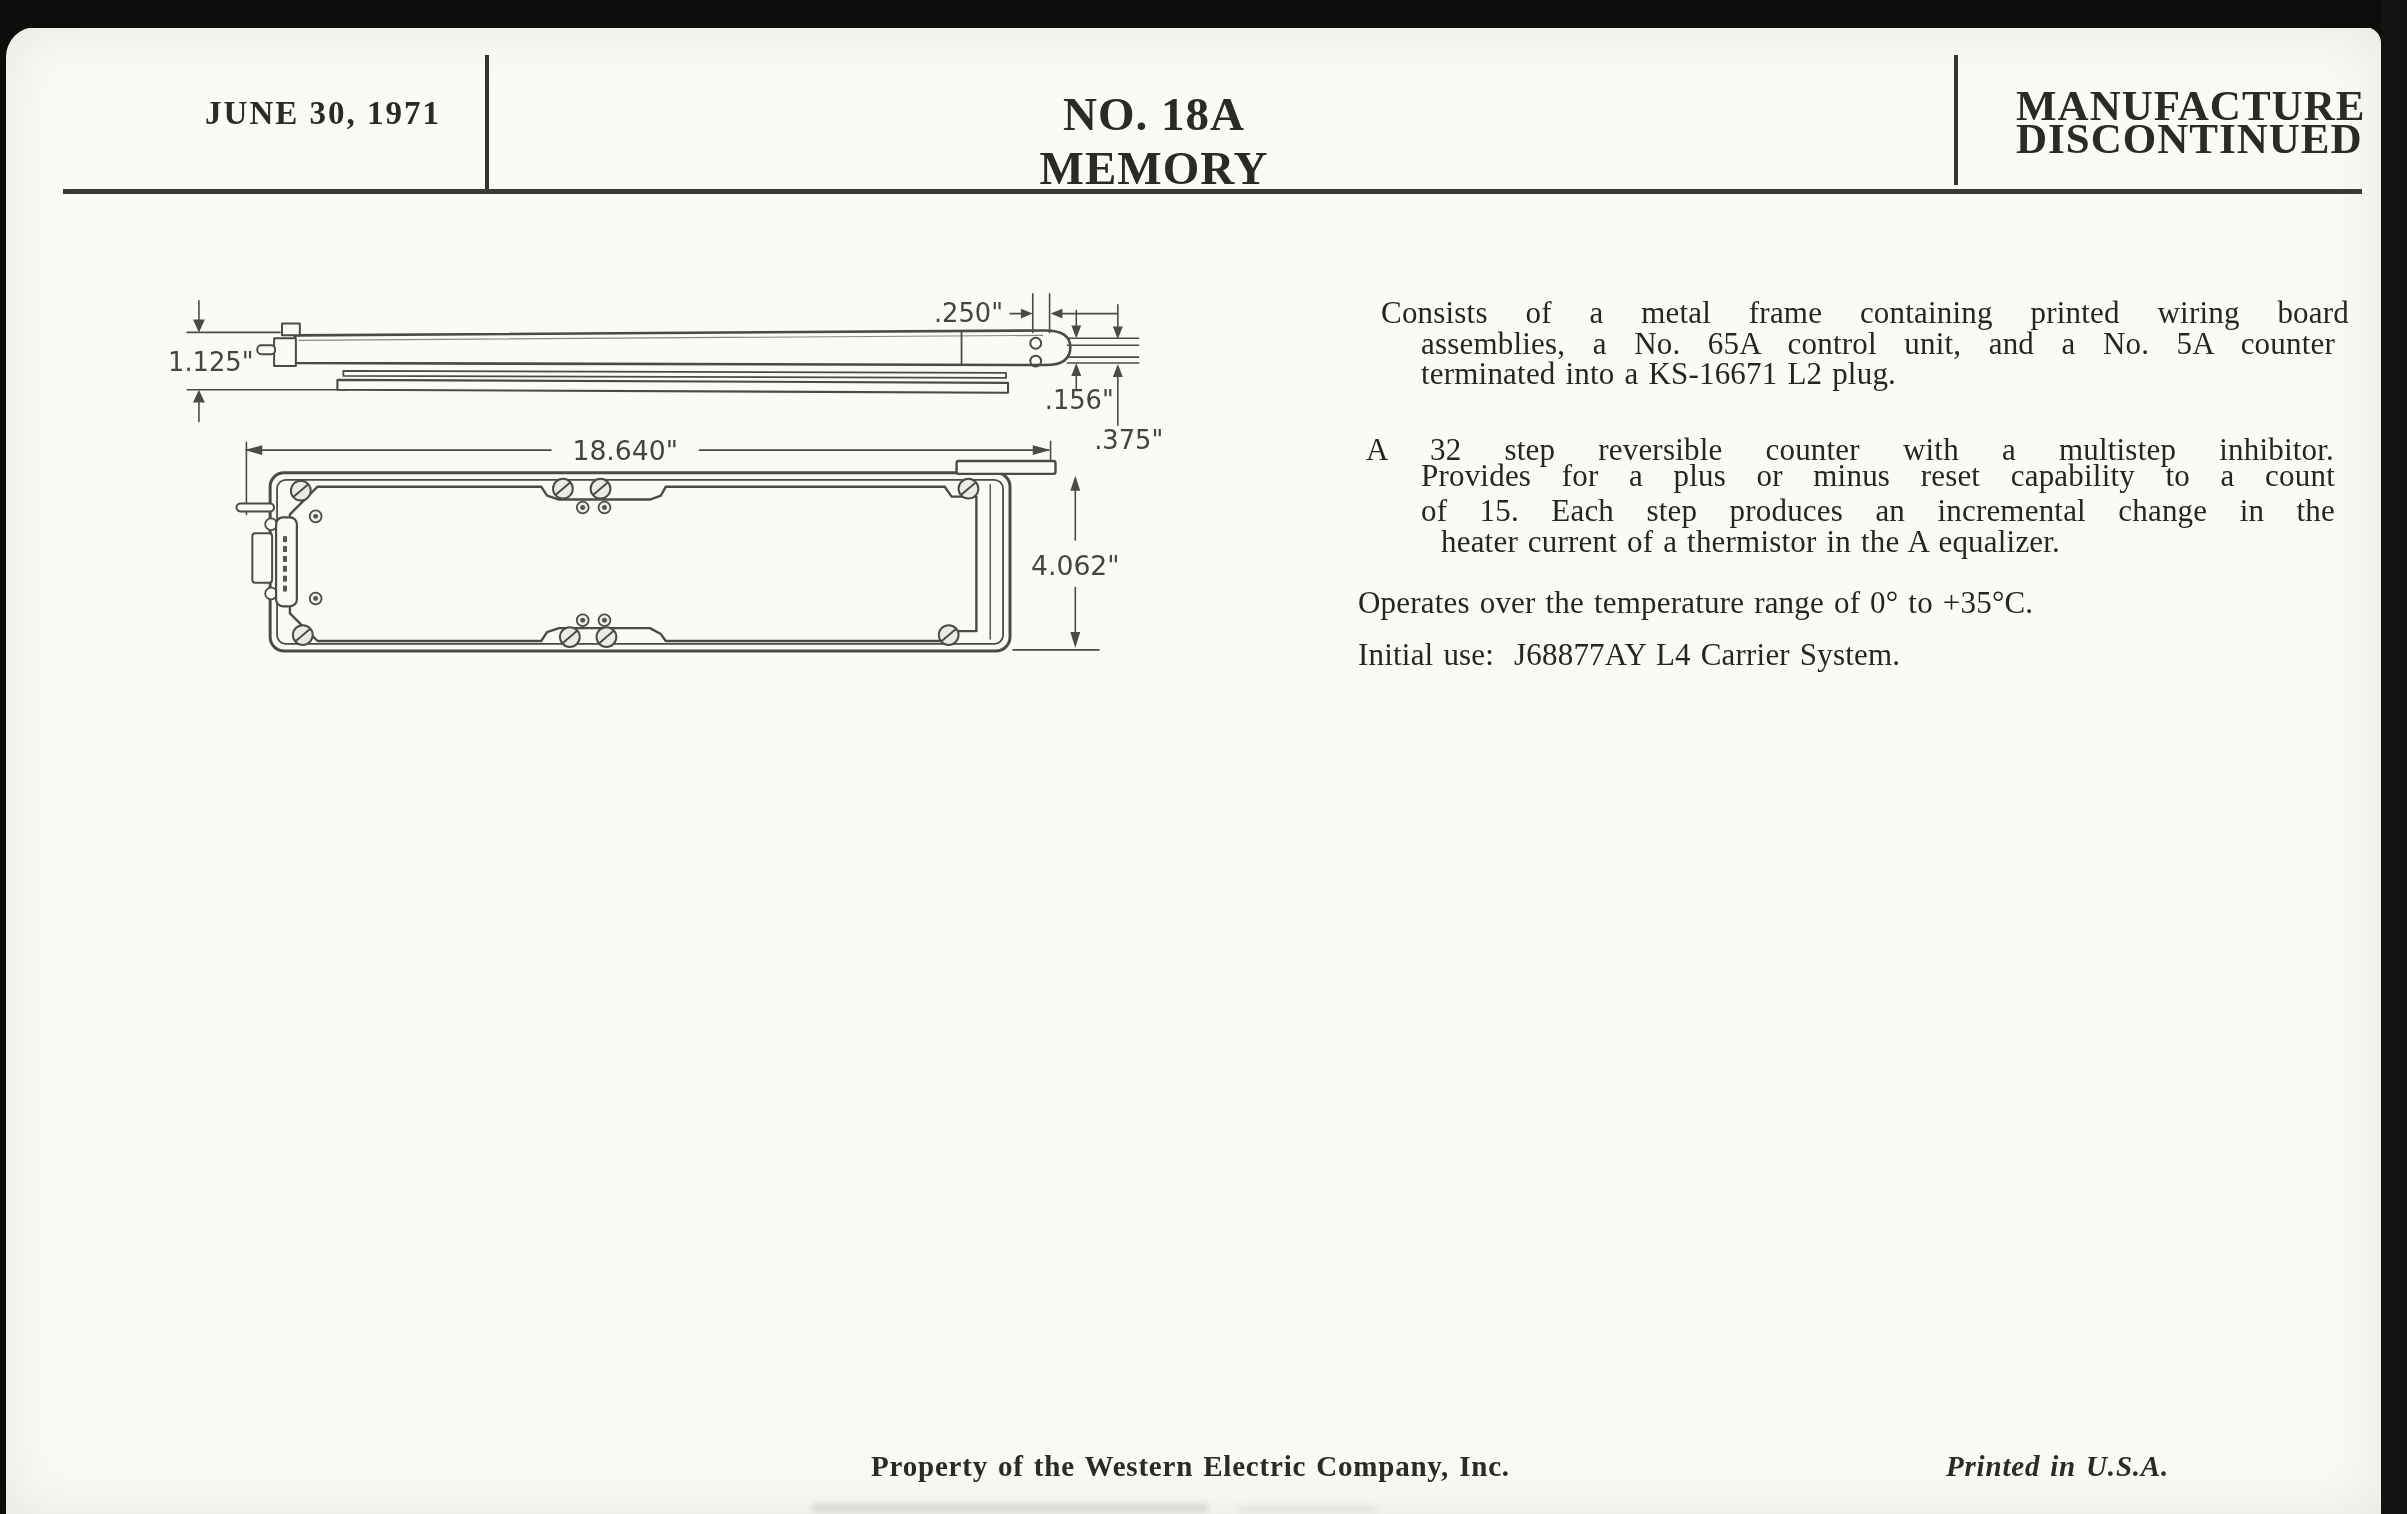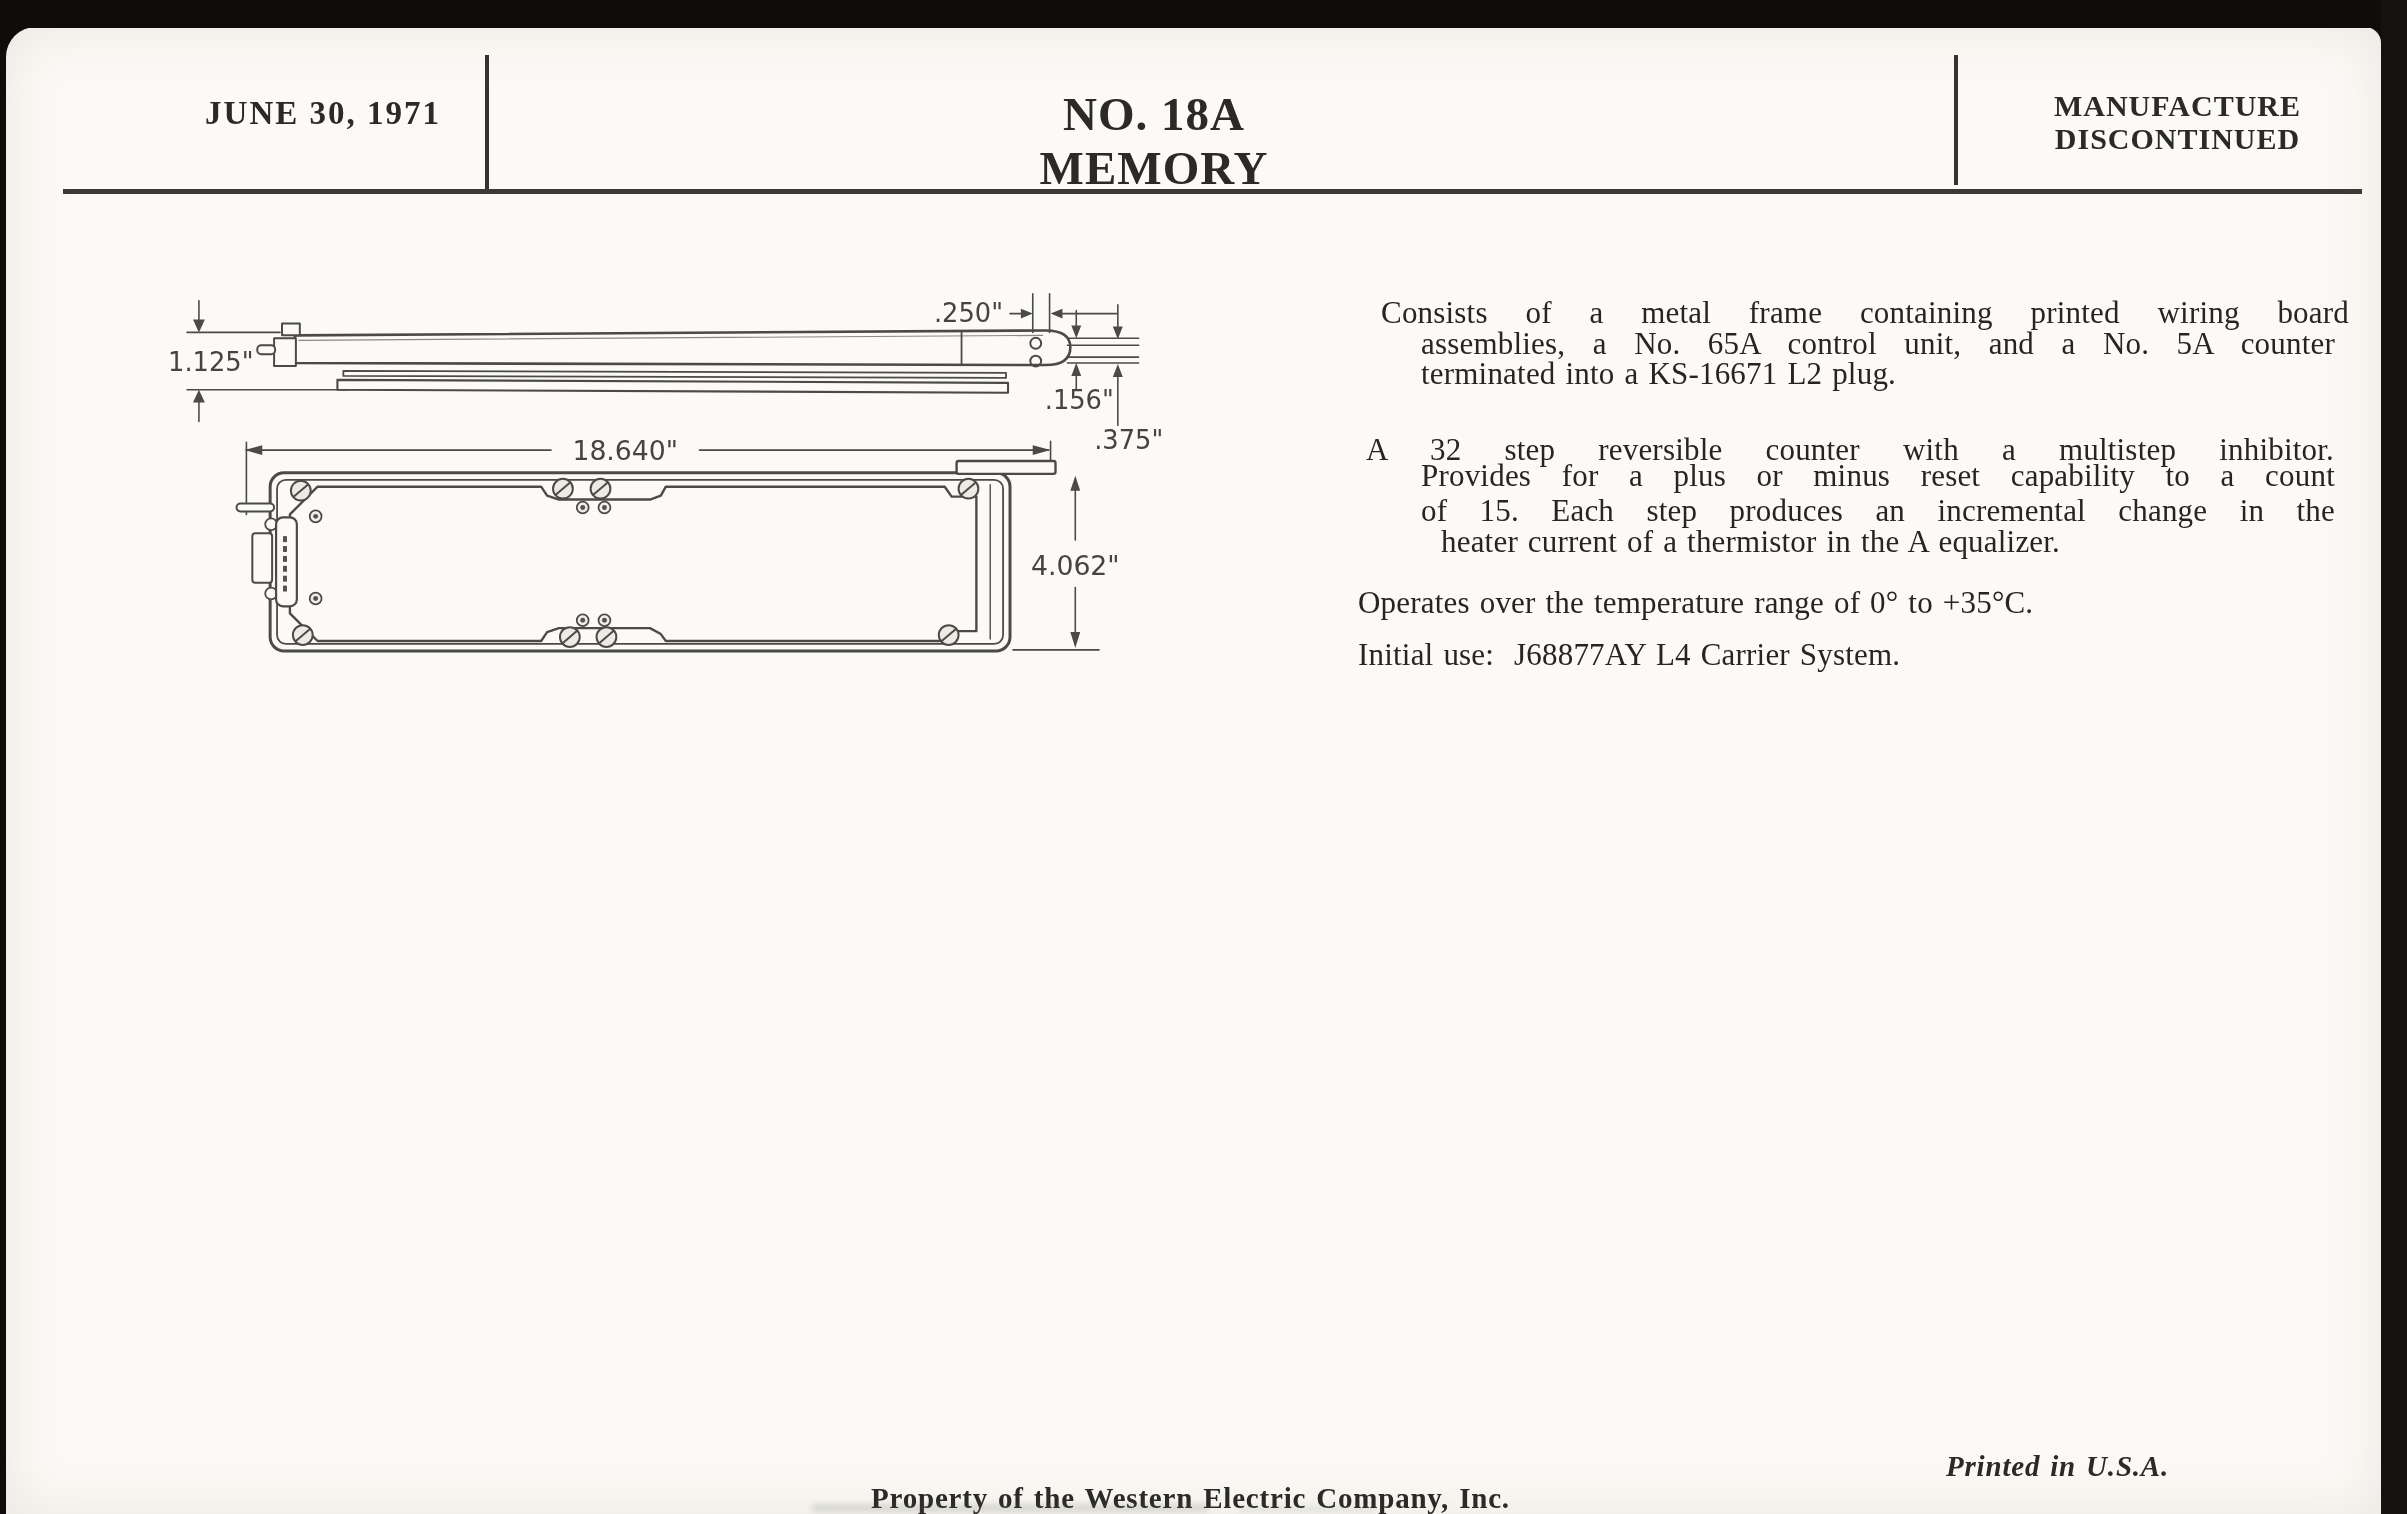--- a/index.html
+++ b/index.html
@@ -10,21 +10,21 @@
   }
   .card{
     position:absolute;left:6px;top:27px;width:2375px;height:1488px;
     background:#fbfaf6;border-radius:30px 16px 0 0;
     box-shadow:inset 0 0 59px rgba(180,175,160,0.25);
   }
   .abs{position:absolute;}
   .hdr{font-weight:bold;color:#2b2a27;}
   .date{left:139px;top:95px;width:302px;text-align:right;font-size:33px;letter-spacing:2px;}
   .title{left:950px;top:87px;width:408px;text-align:center;font-size:47px;letter-spacing:1px;}
-  .status{left:2016px;top:89px;width:323px;text-align:center;font-size:30px;line-height:33px;letter-spacing:1px;}
+  .status{left:2016px;top:89px;width:323px;text-align:center;font-size:43px;line-height:33px;letter-spacing:1px;}
   .vdiv{width:4px;background:#35342f;}
   .rule{left:63px;top:189px;width:2299px;height:5px;background:#3b3a35;}
   .body-line{
     font-size:31px;color:#272522;letter-spacing:0.2px;word-spacing:2px;
     line-height:33px;white-space:nowrap;
   }
   .j{white-space:normal;text-align:justify;text-align-last:justify;}
   .pre{white-space:pre-wrap;}
   .foot{font-size:29px;font-weight:bold;color:#2b2a27;letter-spacing:0.8px;word-spacing:2px;white-space:pre-wrap;}
   .smudge{background:#5a5a55;filter:blur(3px);}
@@ -196,18 +196,18 @@
 <div class="abs body-line pre" style="left:1421px;top:357px;">terminated into a KS-16671 L2 plug.</div>
 
 <div class="abs body-line j" style="left:1366px;top:433px;width:968px;">A 32 step reversible counter with a multistep inhibitor.</div>
 <div class="abs body-line j" style="left:1421px;top:459px;width:914px;">Provides for a plus or minus reset capability to a count</div>
 <div class="abs body-line j" style="left:1421px;top:494px;width:914px;">of 15. Each step produces an incremental change in the</div>
 <div class="abs body-line pre" style="left:1441px;top:525px;">heater current of a thermistor in the A equalizer.</div>
 
 <div class="abs body-line pre" style="left:1358px;top:586px;">Operates over the temperature range of 0° to +35°C.</div>
 <div class="abs body-line pre" style="left:1358px;top:638px;">Initial use:  J68877AY L4 Carrier System.</div>
 
-<div class="abs foot" style="left:871px;top:1450px;margin-top:32px;">Property of the Western Electric Company, Inc.</div>
+<div class="abs foot" style="left:871px;top:1450px;">Property of the Western Electric Company, Inc.</div>
 <div class="abs foot" style="left:1946px;top:1450px;font-style:italic;">Printed in U.S.A.</div>
 
 <div class="abs smudge" style="left:812px;top:1504px;width:396px;height:8px;opacity:0.18;"></div>
 <div class="abs smudge" style="left:1238px;top:1506px;width:139px;height:6px;opacity:0.10;"></div>
 
 
 </body></html>

